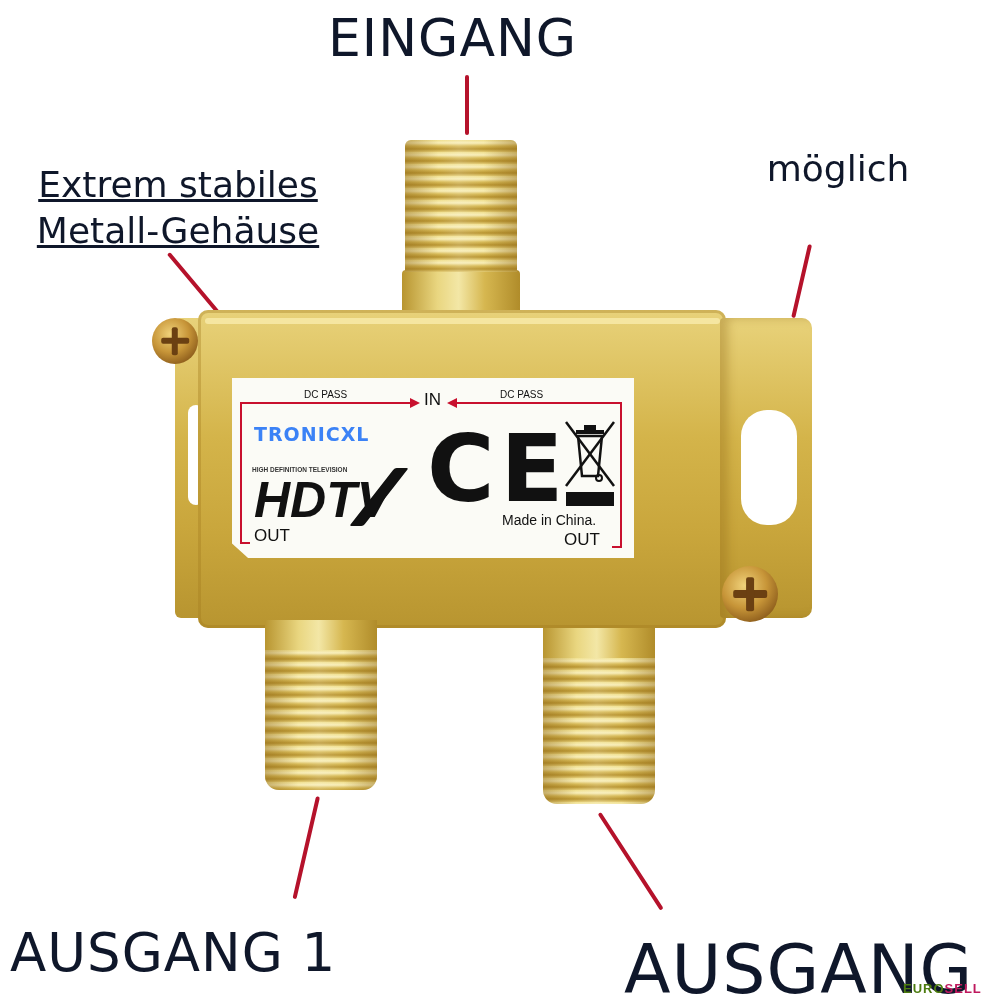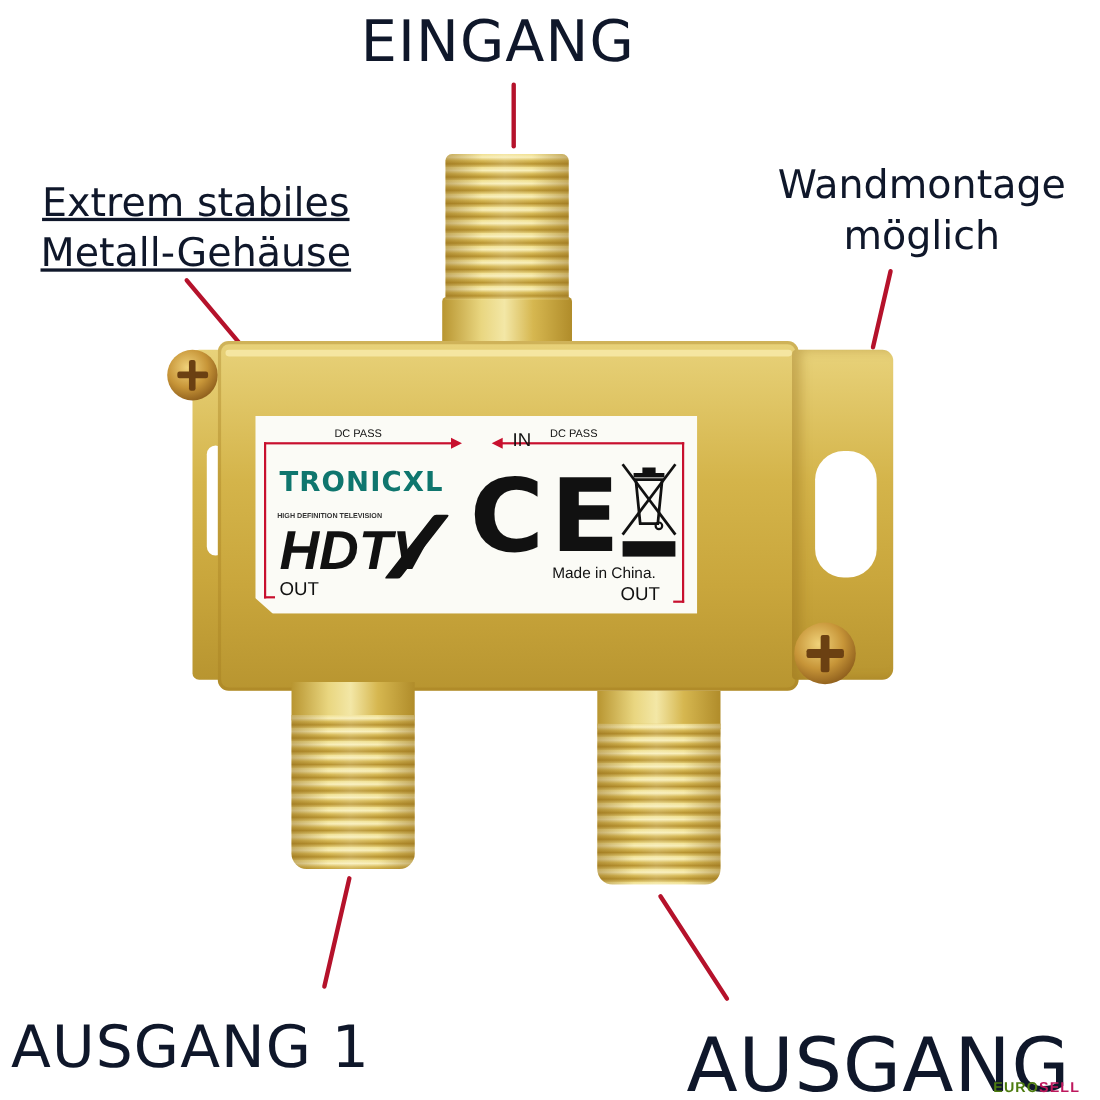--- a/index.html
+++ b/index.html
@@ -15,37 +15,36 @@
   .label { background:#fbfbf6; }
   .redline { background:#c8102e; }
   .leader { background:#b5122b; transform-origin:0 0; height:4px; border-radius:2px; }
   .screw { border-radius:50%; background:radial-gradient(circle at 40% 35%,#f0d27a 0%,#c79538 45%,#8a5a1a 80%,#6b4212 100%); }
   .screw::before, .screw::after { content:""; position:absolute; background:#6b4012; left:50%; top:50%; transform:translate(-50%,-50%); border-radius:2px; }
   .screw::before { width:60%; height:14%; }
   .screw::after { width:14%; height:60%; }
   .slot { background:#ffffff; border-radius:26px; }
   .lbl-small { font-family:"Liberation Sans", sans-serif; font-size:10px; color:#111; }
   .lbl-mid { font-family:"Liberation Sans", sans-serif; font-size:17px; color:#111; }
-  .brand { font-family:"DejaVu Sans", sans-serif; font-weight:bold; font-size:25px; color:#0f766e; letter-spacing:1px; }
+  .brand { font-family:"DejaVu Sans", sans-serif; font-weight:bold; font-size:19px; color:#3b82f6; letter-spacing:1px; }
   .ce { font-family:"DejaVu Sans", sans-serif; font-weight:bold; font-size:92px; color:#111; line-height:1; letter-spacing:6px; }
   .hdtv { font-family:"Liberation Sans", sans-serif; font-weight:bold; font-style:italic; font-size:50px; color:#111; line-height:1; }
   .wm { font-family:"Liberation Sans", sans-serif; font-weight:bold; font-size:13px; letter-spacing:1px; }
 </style>
 </head>
 <body>
 
 <div class="abs callout big" style="left:328px; top:8px;">EINGANG</div>
 
 <div class="abs callout mid" style="left:18px; top:162px; width:320px;text-decoration:underline;">
   <div>Extrem stabiles</div>
   <div>Metall-Gehäuse</div>
 </div>
 
 <div class="abs callout mid" style="left:688px; top:146px; width:300px;">
-  <div>Wandmontage</div>
   <div>möglich</div>
 </div>
 
 <div class="abs callout big" style="left:10px; top:922px; font-size:53px;">AUSGANG 1</div>
 <div class="abs callout big" style="left:624px; top:930px; font-size:68px;">AUSGANG 2</div>
 
 <div class="abs leader" style="left:465px; top:75px; width:4px; height:60px;"></div>
 <div class="abs leader" style="left:170px; top:252px; width:78px; transform:rotate(50deg);"></div>
 <div class="abs leader" style="left:812px; top:245px; width:75px; transform:rotate(103deg);"></div>
 <div class="abs leader" style="left:320px; top:797px; width:105px; transform:rotate(103deg);"></div>
@@ -84,21 +83,21 @@
     <div class="abs redline" style="left:8px; top:24px; width:2px; height:142px;"></div>
     <div class="abs redline" style="left:8px; top:164px; width:10px; height:2px;"></div>
     <div class="abs" style="left:178px; top:20px; width:0; height:0; border-top:5px solid transparent; border-bottom:5px solid transparent; border-left:10px solid #c8102e;"></div>
 
     <div class="abs" style="left:215px; top:20px; width:0; height:0; border-top:5px solid transparent; border-bottom:5px solid transparent; border-right:10px solid #c8102e;"></div>
     <div class="abs redline" style="left:224px; top:24px; width:166px; height:2px;"></div>
     <div class="abs redline" style="left:388px; top:24px; width:2px; height:146px;"></div>
     <div class="abs redline" style="left:380px; top:168px; width:10px; height:2px;"></div>
 
     <div class="abs lbl-small" style="left:72px; top:11px;">DC PASS</div>
-    <div class="abs lbl-mid" style="left:192px; top:12px;margin-left:42px;">IN</div>
+    <div class="abs lbl-mid" style="left:192px; top:12px;">IN</div>
     <div class="abs lbl-small" style="left:268px; top:11px;">DC PASS</div>
 
     <div class="abs brand" style="left:22px; top:45px;">TRONICXL</div>
 
     <div class="abs" style="left:20px; top:88px; width:170px; height:60px;">
       <div class="abs" style="left:0; top:0; font-family:'Liberation Sans',sans-serif; font-weight:bold; font-size:6.5px; color:#333; white-space:nowrap;">HIGH DEFINITION TELEVISION</div>
       <div class="abs hdtv" style="left:2px; top:9px; color:#111;">HDTV</div>
       <div class="abs" style="left:120px; top:2px; width:14px; height:58px; background:#111; transform:skewX(-38deg); border-radius:2px;"></div>
     </div>
 

